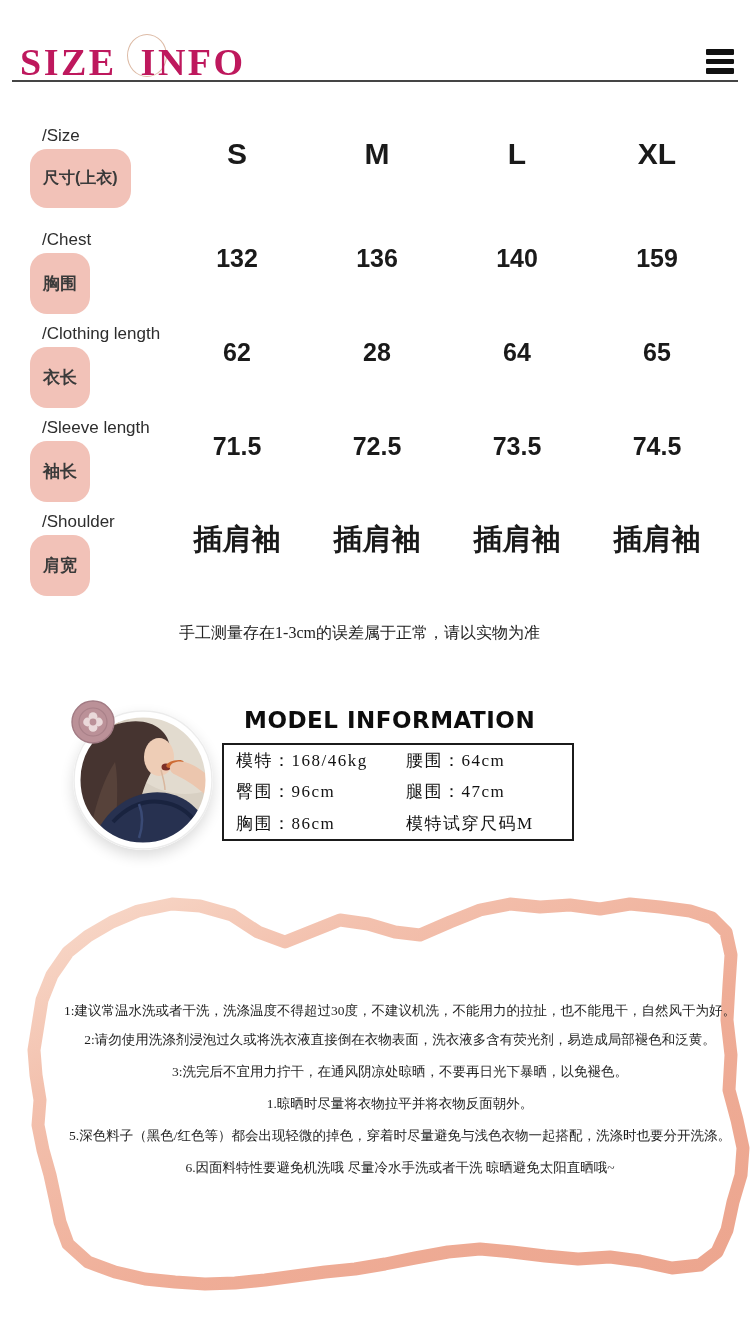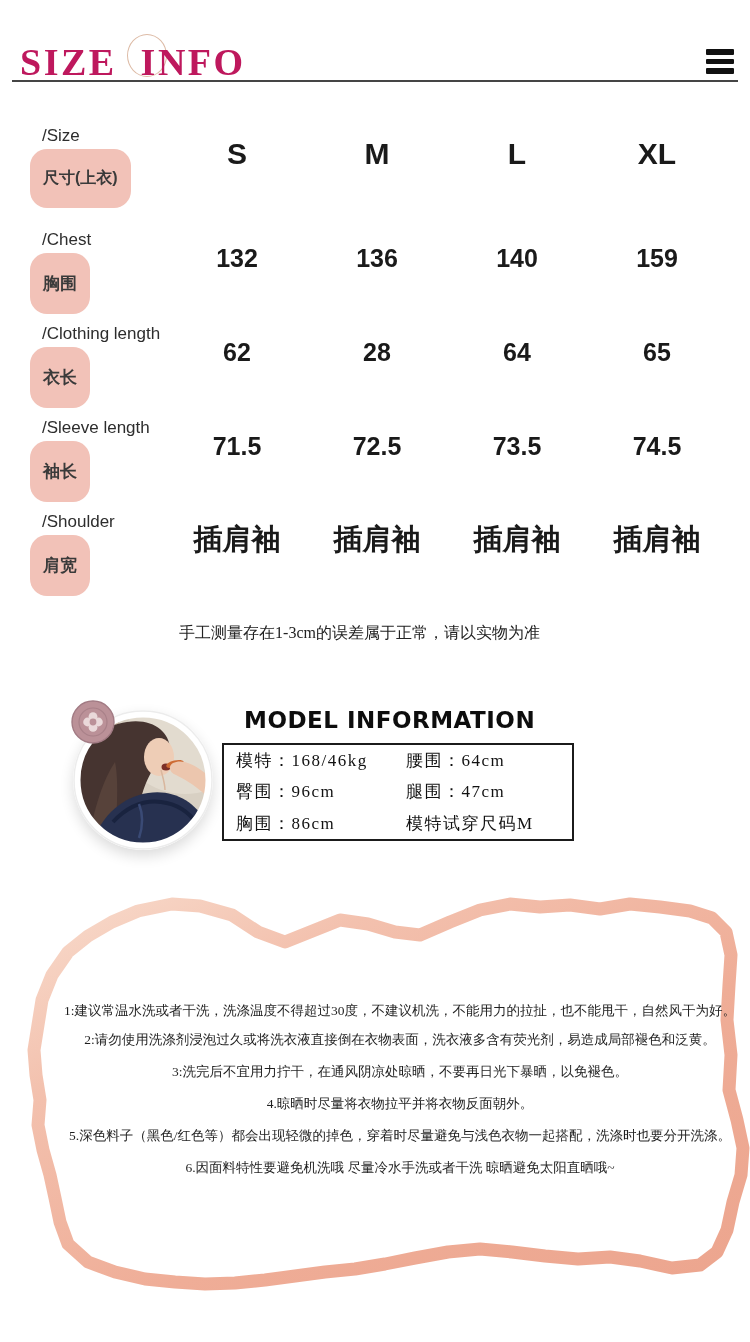--- a/index.html
+++ b/index.html
@@ -193,17 +193,17 @@
          L726,52 L731,75 L729,105 L727,140 L731,175 L729,210 L737,240 L743,268 L741,295 L733,322 L727,350 L717,372
          L700,385 L672,388 L640,381 L610,377 L578,379 L545,376 L512,372 L480,369 L448,372 L415,378 L385,384
          L355,389 L325,392 L295,396 L265,400 L235,403 L205,404 L175,402 L145,399 L115,392 L88,382
          L68,364 L60,342 L55,318 L50,295 L43,270 L38,245 L40,220 L36,195 L34,170 L38,145 L42,120 L52,95
          L68,72 L88,56 L112,42 L138,31 Z"></path>
   </svg>
 
   <div class="care-line" style="top:1002px">1:建议常温水洗或者干洗，洗涤温度不得超过30度，不建议机洗，不能用力的拉扯，也不能甩干，自然风干为好。</div>
   <div class="care-line" style="top:1031px">2:请勿使用洗涤剂浸泡过久或将洗衣液直接倒在衣物表面，洗衣液多含有荧光剂，易造成局部褪色和泛黄。</div>
   <div class="care-line" style="top:1063px">3:洗完后不宜用力拧干，在通风阴凉处晾晒，不要再日光下暴晒，以免褪色。</div>
-  <div class="care-line" style="top:1095px">4.晾晒时尽量将衣物拉平并将衣物反面朝外。</div>
+  <div class="care-line" style="top:1095px">1.晾晒时尽量将衣物拉平并将衣物反面朝外。</div>
   <div class="care-line" style="top:1127px">5.深色料子（黑色/红色等）都会出现轻微的掉色，穿着时尽量避免与浅色衣物一起搭配，洗涤时也要分开洗涤。</div>
   <div class="care-line" style="top:1159px">6.因面料特性要避免机洗哦 尽量冷水手洗或者干洗 晾晒避免太阳直晒哦~</div>
 
 </div>
 
 </body></html>

